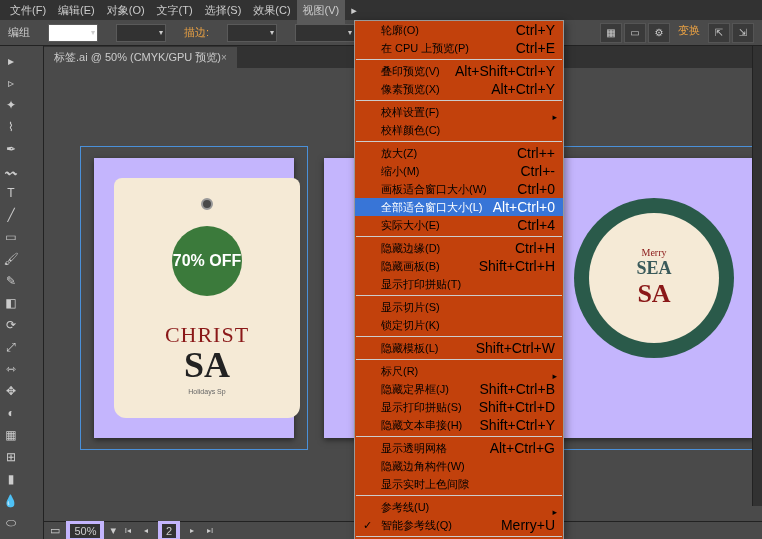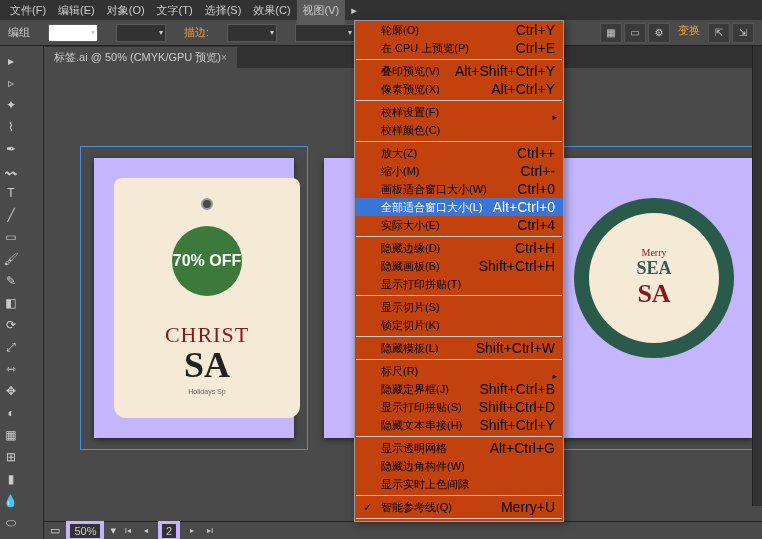--- a/index.html
+++ b/index.html
@@ -256,18 +256,22 @@
       <span class="shortcut">Alt+Ctrl+G</span>
     </div>
     <div class="item">
       <span>隐藏边角构件(W)</span>
     </div>
     <div class="item">
       <span>显示实时上色间隙</span>
     </div>
     <div class="sep"></div>
     <div class="item">
+      <span>参考线(U)</span>
+      <span class="arrow"></span>
+    </div>
+    <div class="item">
       <span class="check">✓</span>
       <span>智能参考线(Q)</span>
       <span class="shortcut">Merry+U</span>
     </div>
     <div class="sep"></div>
   </div>
 
 </body></html>

